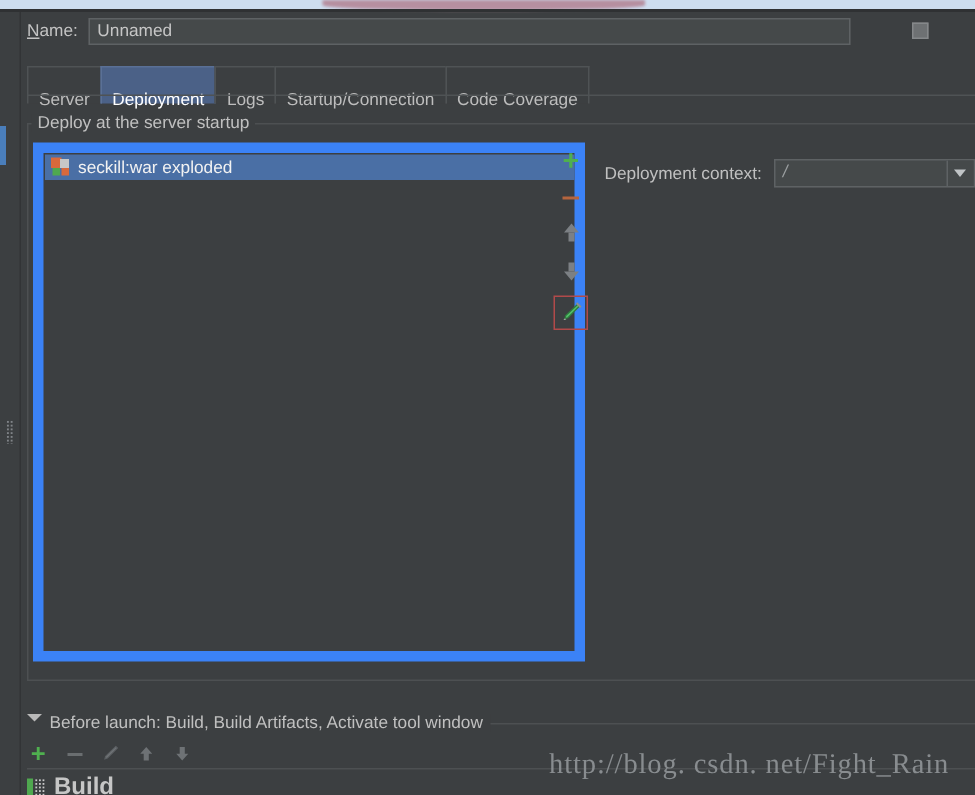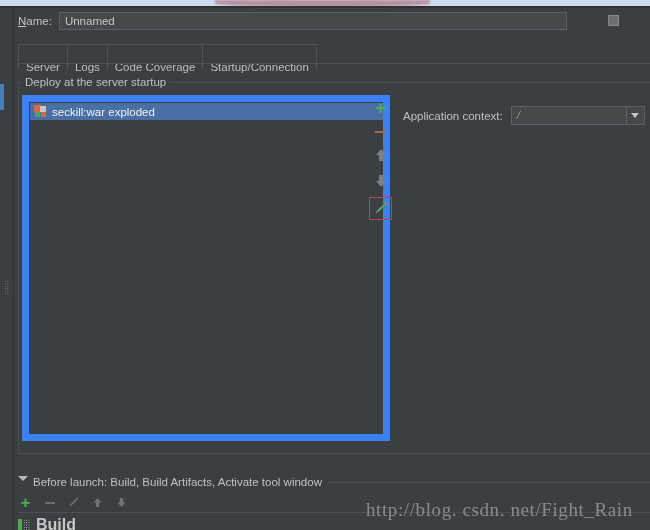--- a/index.html
+++ b/index.html
@@ -467,23 +467,24 @@
   <input id="name-input" type="text" value="Unnamed" style="">
 </div>
 
 <div id="share-row">
   <span id="share-box"></span>
   <span id="share-label"><u>S</u>har</span>
 </div>
 
 <div id="tabbar">
   <div class="tab">Server</div>
+  <div class="tab selected">Deployment</div>
   <div class="tab">Logs</div>
+  <div class="tab">Startup/Connection</div>
   <div class="tab">Code Coverage</div>
-  <div class="tab">Startup/Connection</div>
 </div>
 <div id="tab-underline"></div>
 
 <div id="group-box"></div>
 <div id="group-box-bottom"></div>
 <div id="group-label">Deploy at the server startup</div>
 
 <div id="list-panel">
   <div id="list-row">
     <span id="artifact-icon">
@@ -512,21 +513,21 @@
   <div class="tbtn" id="tbtn-edit">
     <svg width="15" height="15" viewBox="0 0 15 15">
       <path d="M12.2 1.8 L13.4 3.0 L5.6 10.8 L3.6 11.4 L4.2 9.4 Z" fill="#55c06a" stroke="#2e7a3c" stroke-width="0.8"></path>
       <path d="M3.6 11.4 L2.6 12.4 L4.6 11.8 Z" fill="#cfcfcf"></path>
       <path d="M11.4 1.0 L14.2 3.8" stroke="#8a8f92" stroke-width="1.4"></path>
     </svg>
   </div>
 </div>
 
 <div id="appctx-row">
-  <span id="appctx-label">Application context:</span>
+  <span id="appctx-label">Deployment context:</span>
   <div id="appctx-combo">
     <div id="appctx-value">/</div>
     <div id="appctx-arrow">
         <i></i>
       </div>
   </div>
 </div>
 
 <div id="bl-rule"></div>
 <div id="bl-header">

